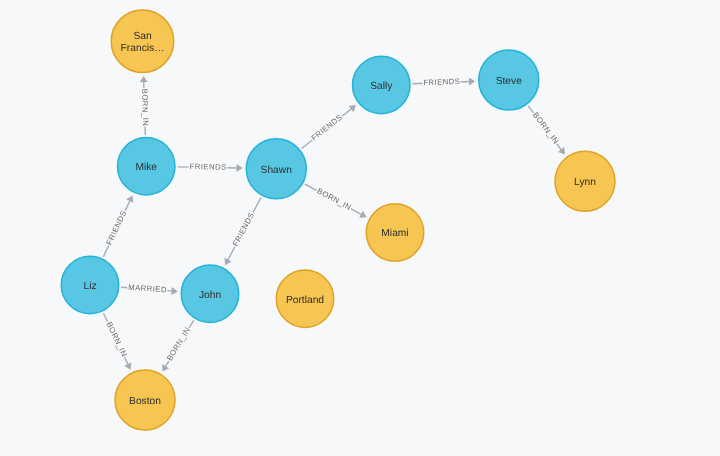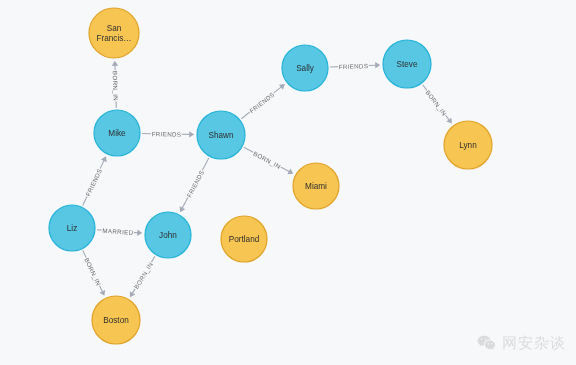--- a/index.html
+++ b/index.html
@@ -196,21 +196,14 @@
           <circle cx="168" cy="235" r="23" class="node-circle-person"></circle>
           <text x="168" y="235" class="node-label"><tspan x="168" dy="0">John</tspan></text>
         </g>
         <g class="node">
           <circle cx="116" cy="320" r="24" class="node-circle-place"></circle>
           <text x="116" y="320" class="node-label"><tspan x="116" dy="0">Boston</tspan></text>
         </g>
       </g>
     </svg>
 
-  <div id="watermark">
-    <svg class="wm-icon" viewBox="0 0 24 24">
-      <path fill="#9a9a9a" d="M9.2 3.2C5.2 3.2 2 5.9 2 9.2c0 1.9 1.1 3.6 2.8 4.7l-.7 2.1 2.4-1.2c.8.2 1.7.4 2.7.4h.5c-.1-.4-.2-.9-.2-1.3 0-3.3 3.2-6 7.2-6h.6c-.6-2.7-3.6-4.7-8.1-4.7zm-2.4 3a.95.95 0 1 1 0 1.9.95.95 0 0 1 0-1.9zm4.9 0a.95.95 0 1 1 0 1.9.95.95 0 0 1 0-1.9z"></path>
-      <path fill="#9a9a9a" d="M16.8 9.1c-3.4 0-6.2 2.3-6.2 5.1s2.8 5.1 6.2 5.1c.8 0 1.5-.1 2.2-.3l2 1-.6-1.7c1.5-.9 2.4-2.4 2.4-4.1 0-2.8-2.8-5.1-6-5.1zm-2 3a.8.8 0 1 1 0 1.6.8.8 0 0 1 0-1.6zm4.1 0a.8.8 0 1 1 0 1.6.8.8 0 0 1 0-1.6z"></path>
-    </svg>
-    <span class="wm-text">网安杂谈</span>
-  </div>
 
 </div>
 
 </body></html>

